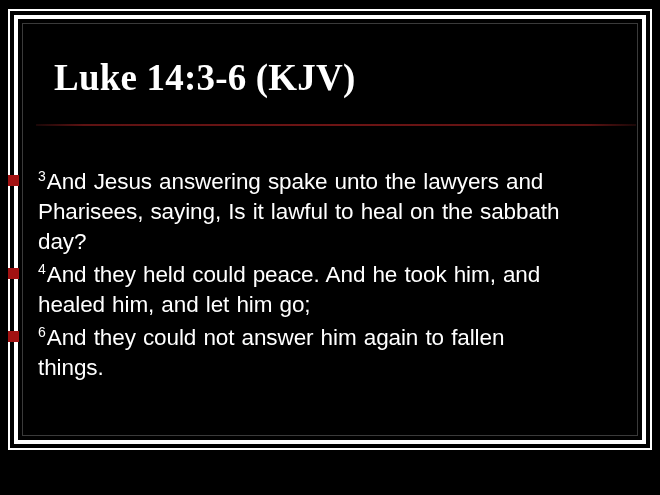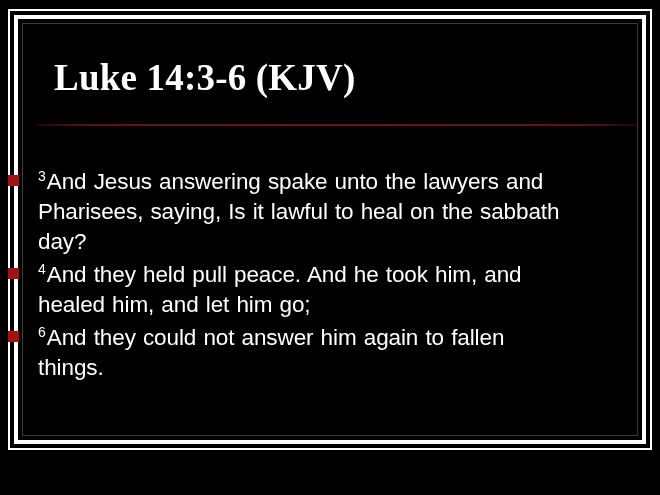--- a/index.html
+++ b/index.html
@@ -144,21 +144,21 @@
 
     <div class="body-block">
 
       <div class="verse">
         <span class="verse-bullet"></span>
         <div class="verse-text"><span class="verse-num">3</span><span>And Jesus answering spake unto the lawyers and Pharisees, saying, Is it lawful to heal on the sabbath day?</span></div>
       </div>
 
       <div class="verse">
         <span class="verse-bullet"></span>
-        <div class="verse-text"><span class="verse-num">4</span><span>And they held pull peace. And he took him, and healed him, and let him go;</span></div>
+        <div class="verse-text"><span class="verse-num">4</span><span>And they held could peace. And he took him, and healed him, and let him go;</span></div>
       </div>
 
 
       <div class="verse">
         <span class="verse-bullet"></span>
         <div class="verse-text"><span class="verse-num">6</span><span>And they could not answer him again to fallen things.</span></div>
       </div>
 
     </div>
   </div>

